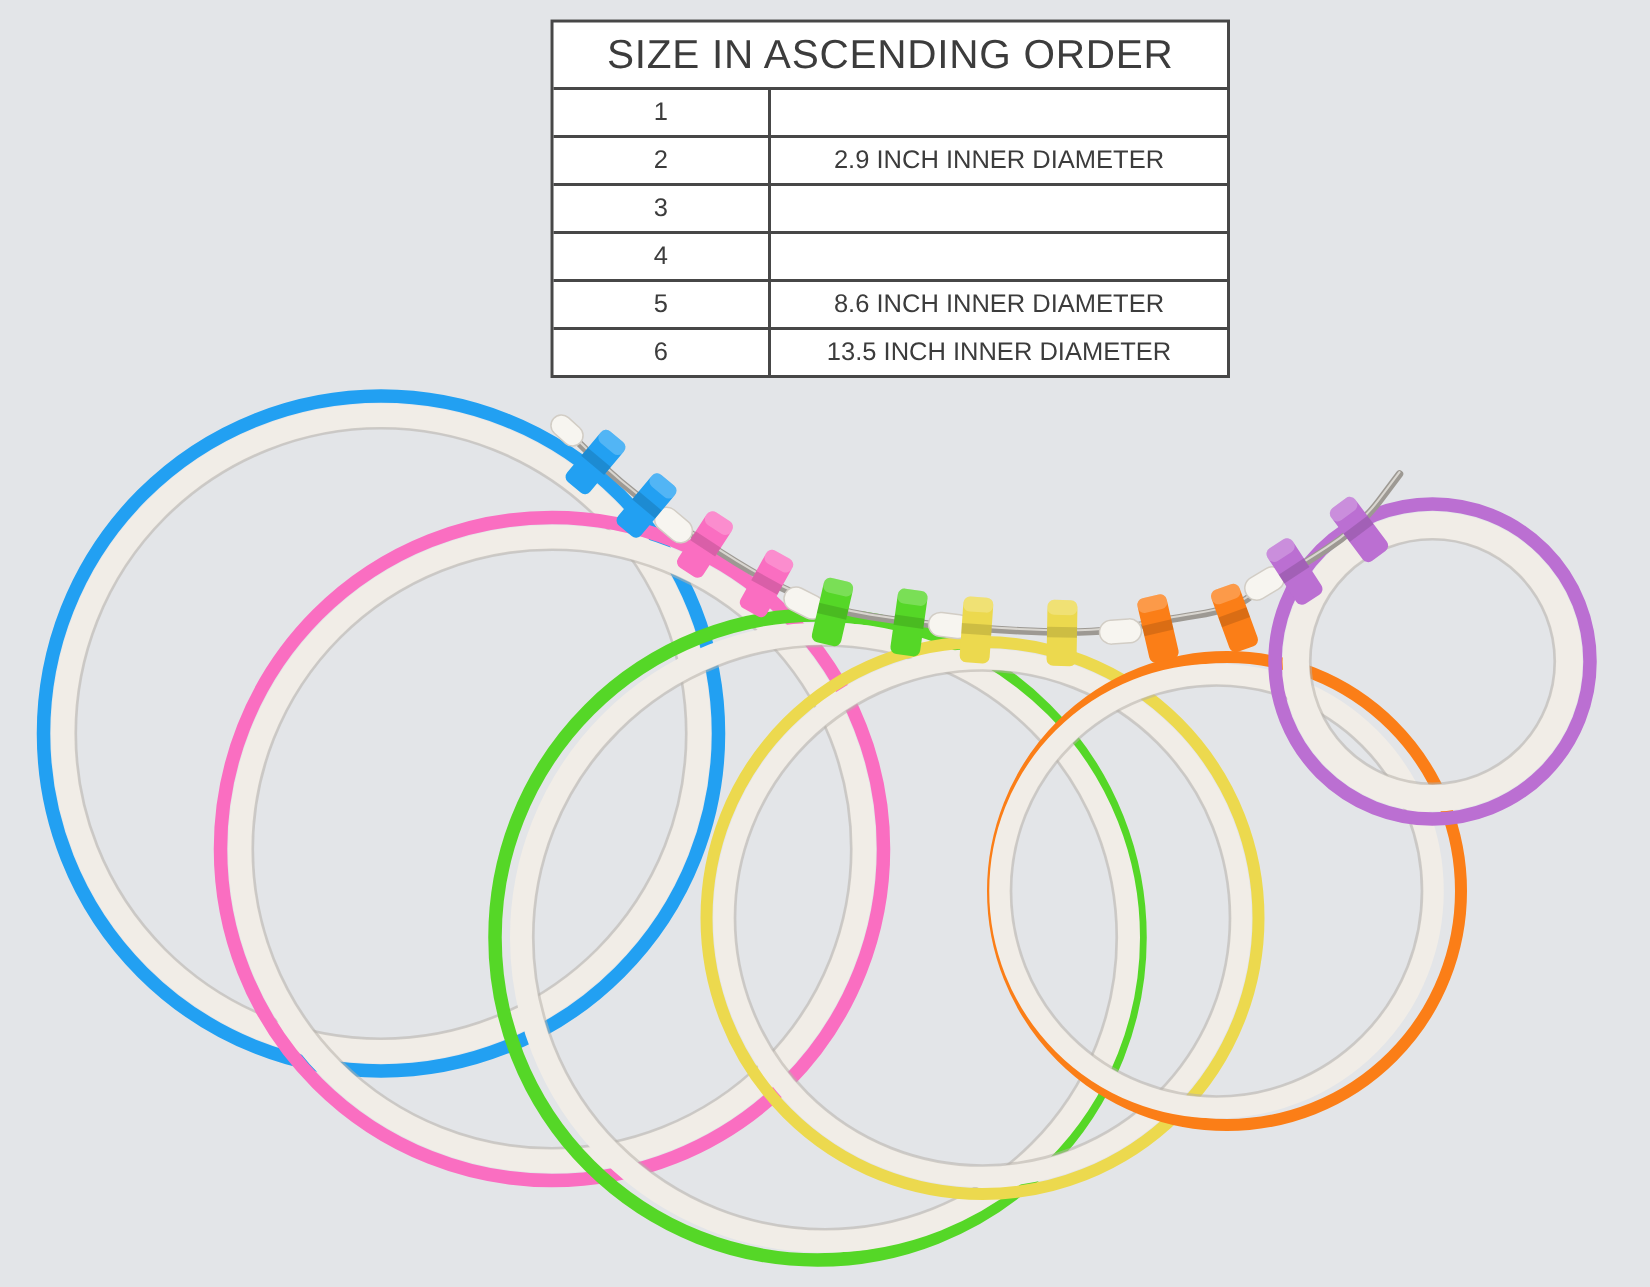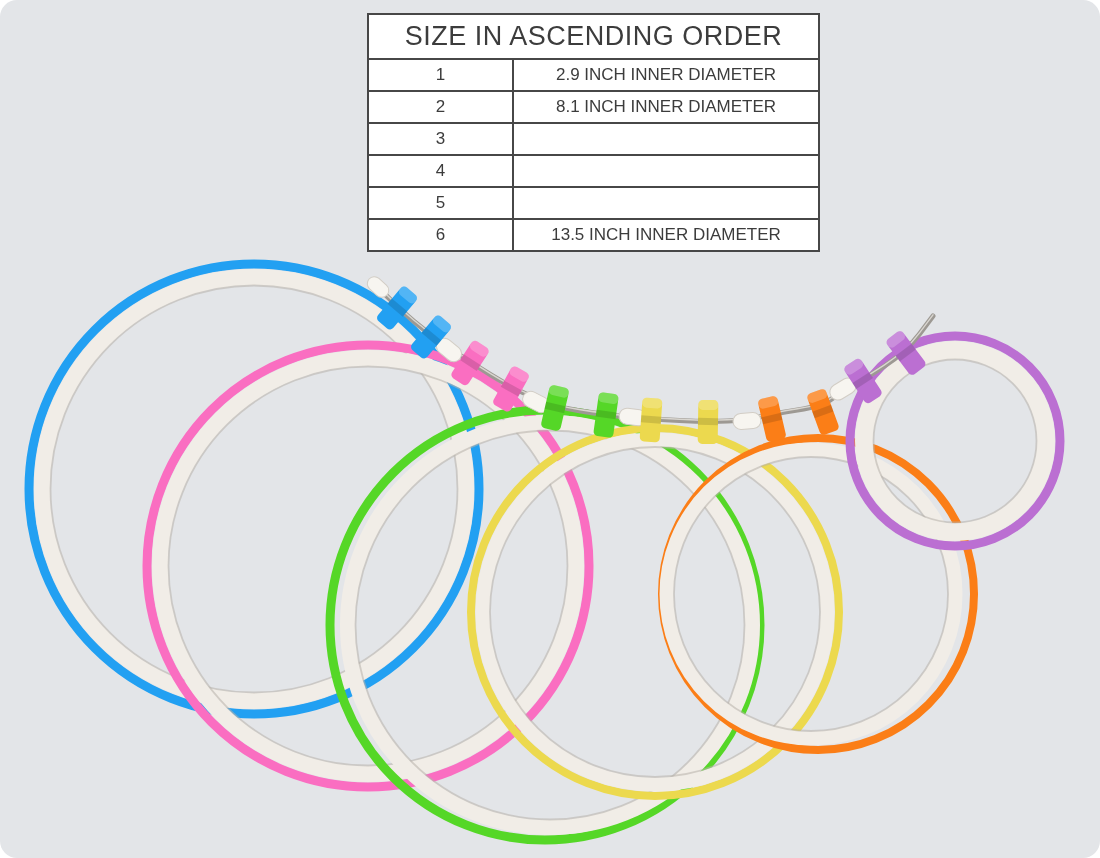--- a/index.html
+++ b/index.html
@@ -38,21 +38,21 @@
   .t-row:last-child { border-bottom:none; }
   .t-num { text-align:center; border-right:2px solid #474747; }
   .t-desc { text-align:center; white-space:nowrap; }
 
   
   .photo-svg { position:absolute; left:0; top:0; }
 </style>
 </head>
 <body>
 
-<div class="stage" style="background: rgb(227, 229, 232); border-radius: 17px;">
+<div class="stage" style="background: rgb(227, 229, 232);">
 
   <svg class="photo-svg" id="hoops-svg" width="1100" height="858" viewBox="0 0 1100 858">
       <g>
         <circle cx="254" cy="489" r="225" fill="none" stroke="#22a0f2" stroke-width="9"></circle>
         <circle cx="254" cy="489" r="212" fill="none" stroke="#f1ede7" stroke-width="16"></circle>
         <circle cx="254" cy="489" r="203.5" fill="none" stroke="#b7b1a9" stroke-width="1.8" opacity="0.55"></circle>
       </g>
       <g>
         <circle cx="368" cy="566" r="221" fill="none" stroke="#fa6ec1" stroke-width="9"></circle>
         <circle cx="368" cy="566" r="208" fill="none" stroke="#f1ede7" stroke-width="16"></circle>
@@ -157,34 +157,34 @@
         <rect x="-10" y="-22" width="20" height="44" rx="4.5" fill="#bb6fd2"></rect>
         <rect x="-10" y="-22" width="20" height="10" rx="4.5" fill="rgba(255,255,255,0.22)"></rect>
         <rect x="-10" y="-4" width="20" height="7" fill="rgba(0,0,0,0.13)"></rect>
       </g>
     </svg>
 
   <div class="size-table">
     <div class="t-title">SIZE IN ASCENDING ORDER</div>
     <div class="t-row">
       <div class="t-num">1</div>
-      <div class="t-desc">2.9 INCH INNER DIAMETER</div>
     </div>
     <div class="t-row">
       <div class="t-num">2</div>
-      <div class="t-desc">8.1 INCH INNER DIAMETER</div>
+      <div class="t-desc">2.9 INCH INNER DIAMETER</div>
     </div>
     <div class="t-row">
       <div class="t-num">3</div>
     </div>
     <div class="t-row">
       <div class="t-num">4</div>
     </div>
     <div class="t-row">
       <div class="t-num">5</div>
+      <div class="t-desc">8.6 INCH INNER DIAMETER</div>
     </div>
     <div class="t-row">
       <div class="t-num">6</div>
       <div class="t-desc">13.5 INCH INNER DIAMETER</div>
     </div>
   </div>
 
 </div>
 
 </body></html>

